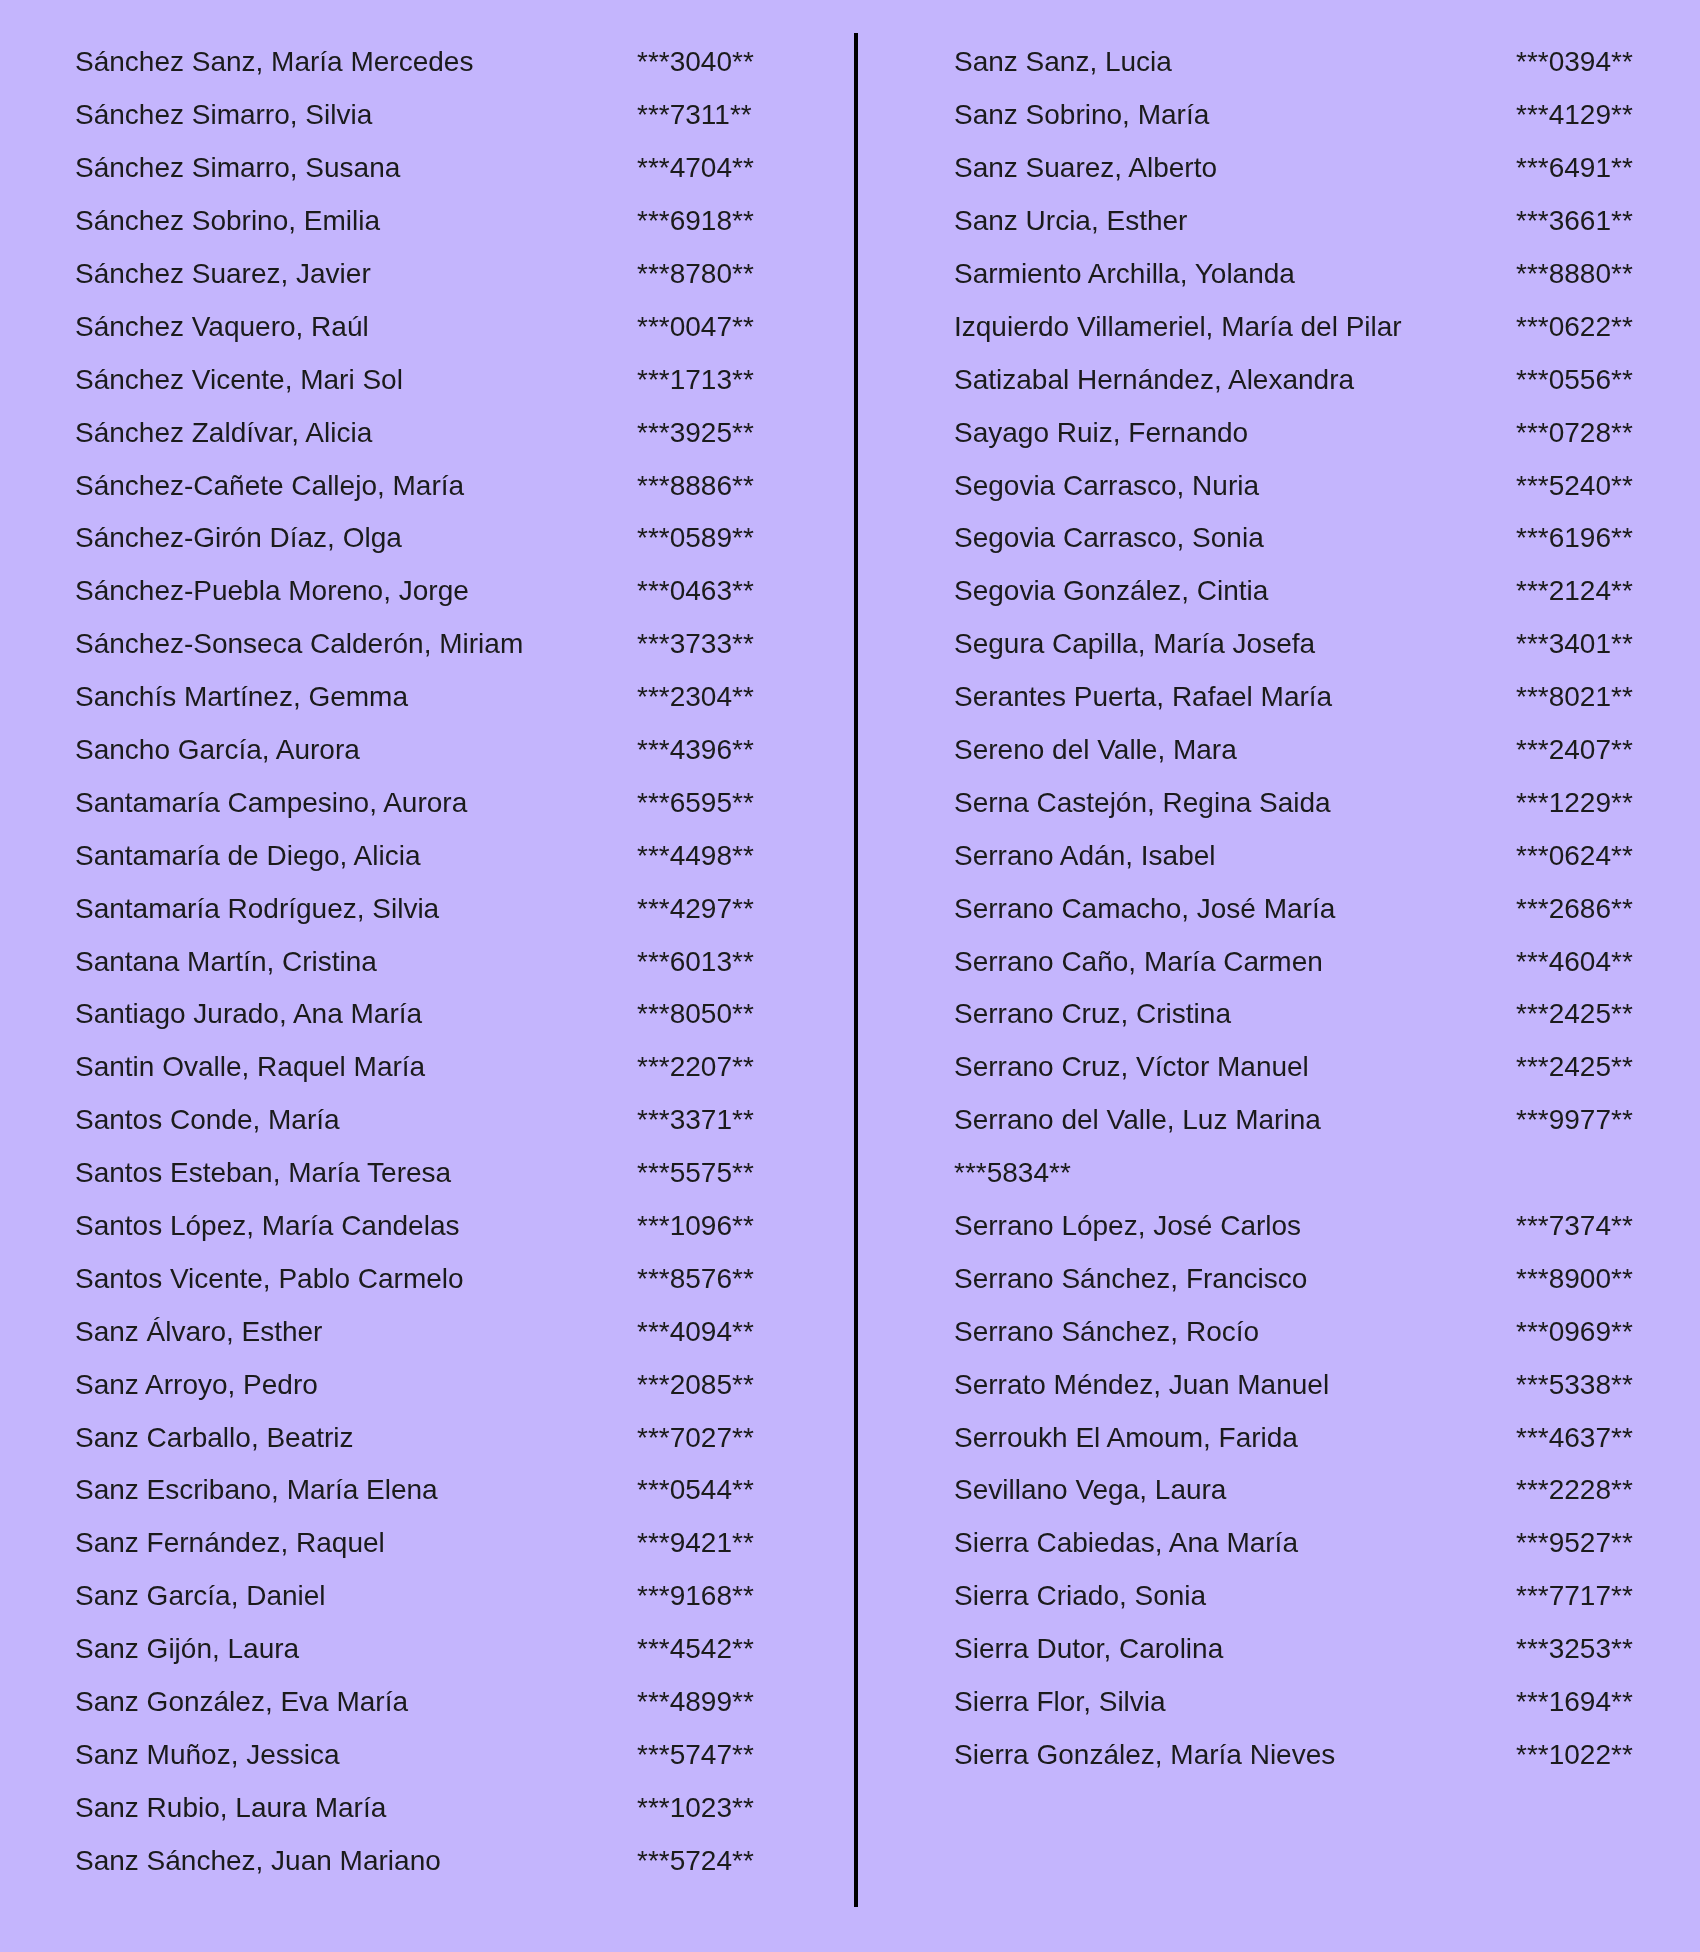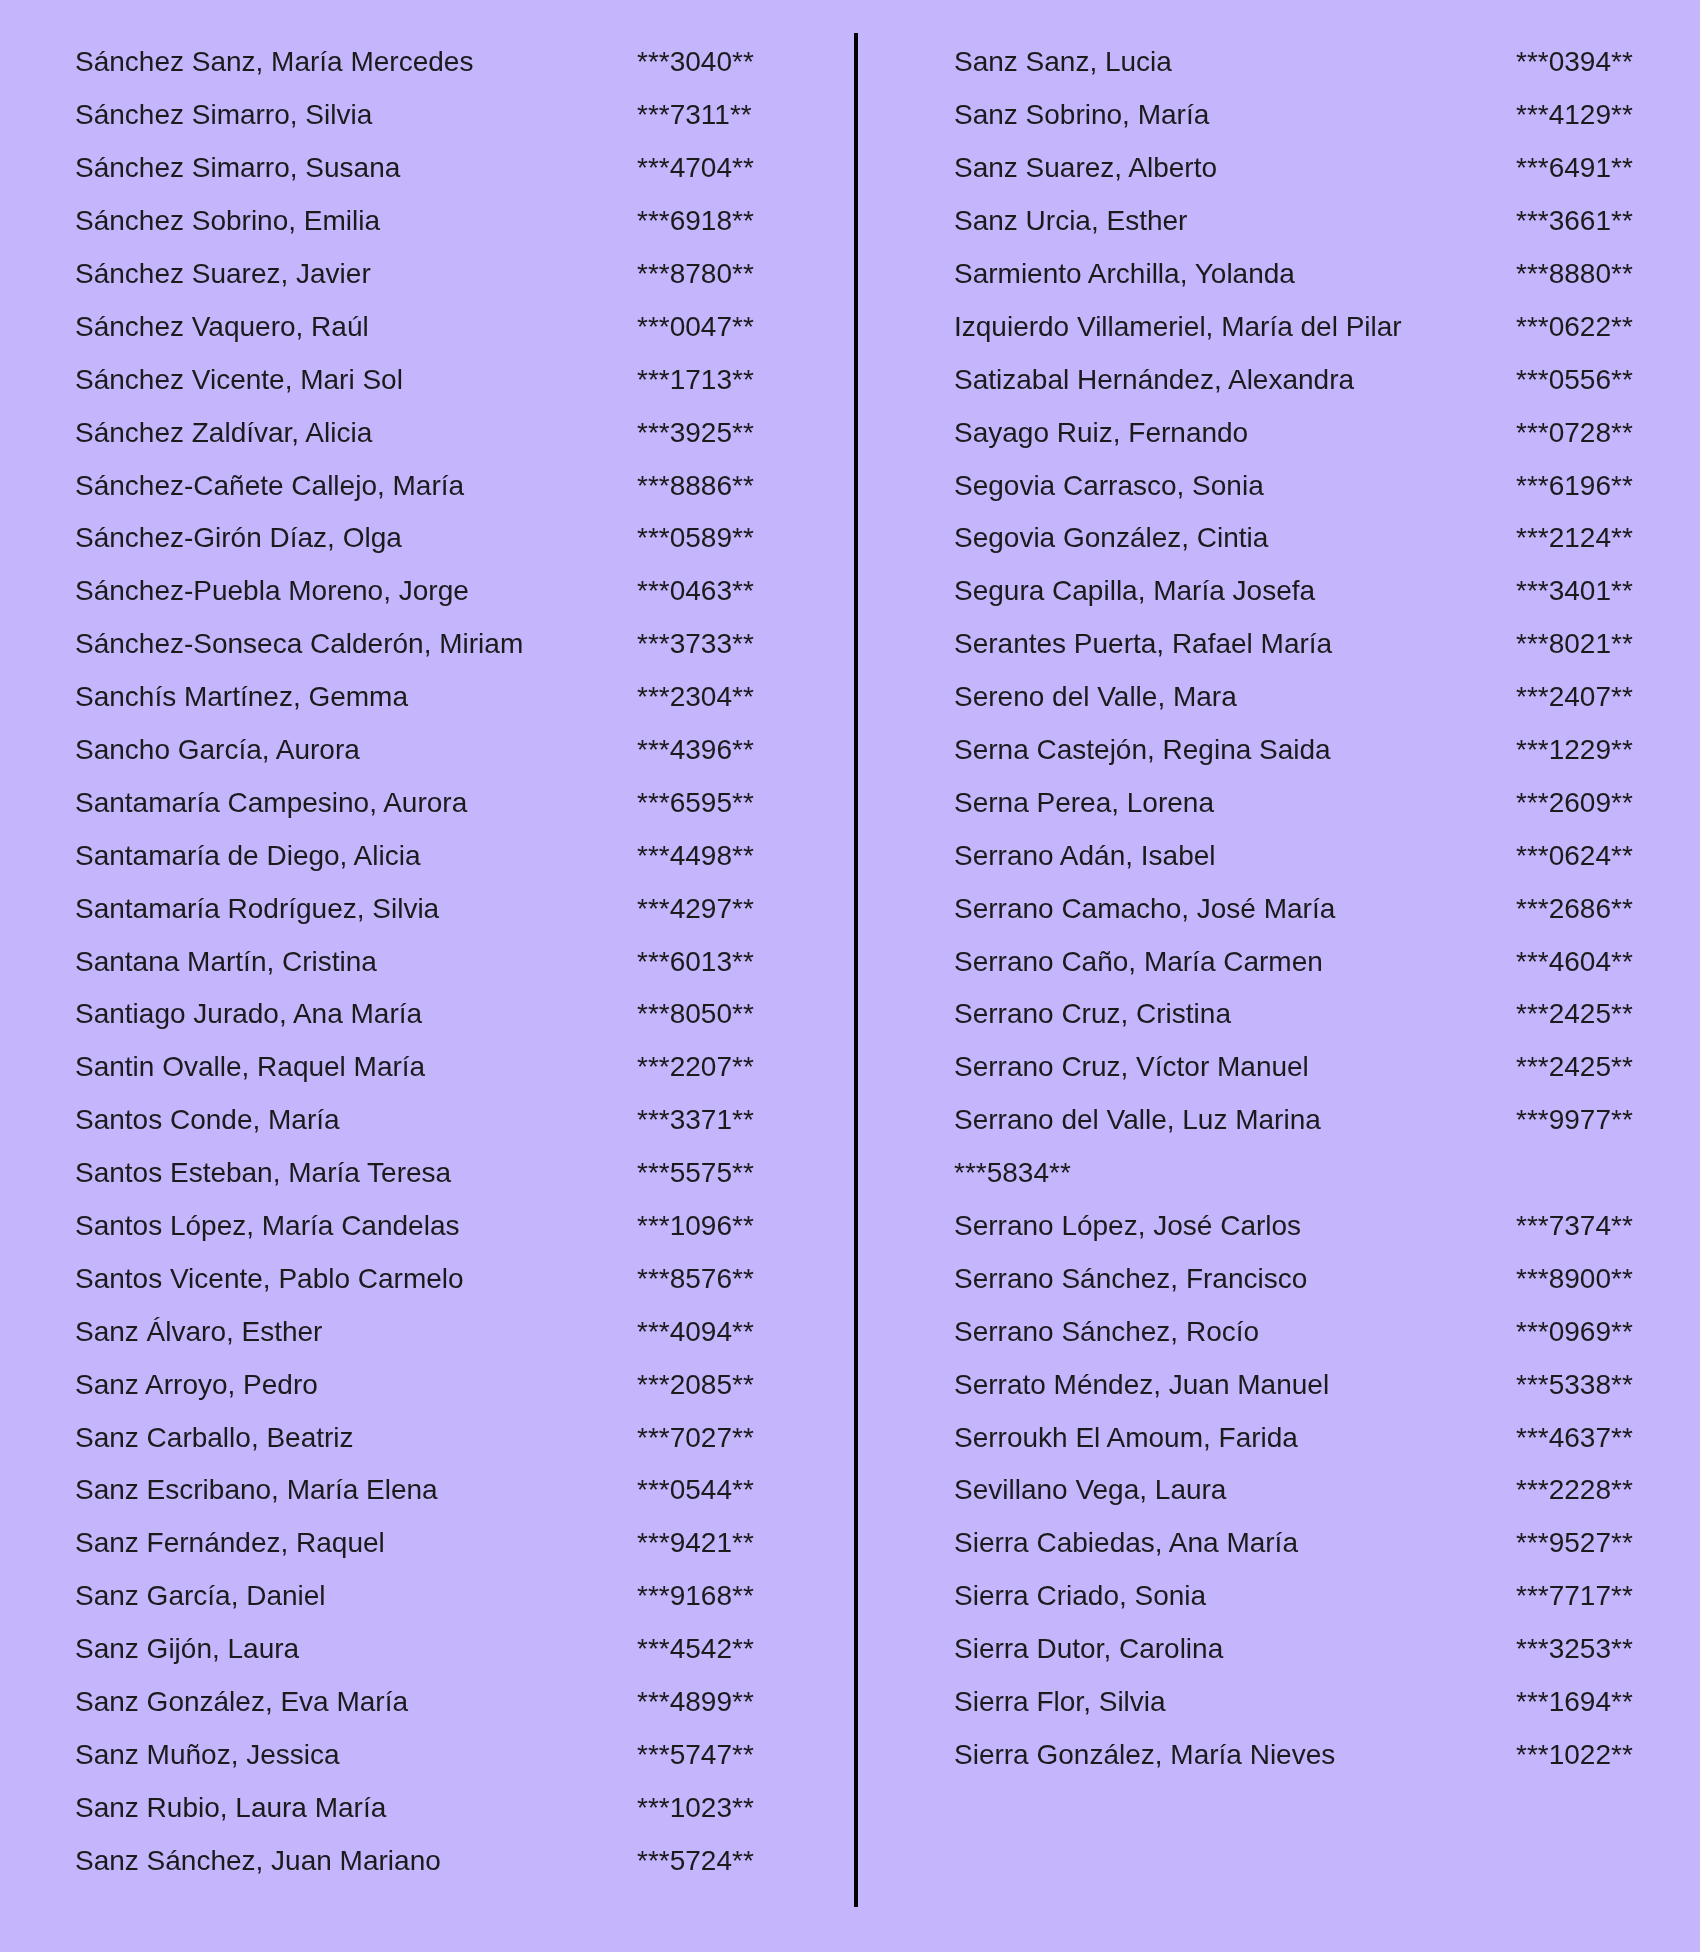--- a/index.html
+++ b/index.html
@@ -210,20 +210,24 @@
       </div>
       <div class="row">
         <span class="name">Satizabal Hernández, Alexandra</span>
         <span class="masked-id">***0556**</span>
       </div>
       <div class="row">
         <span class="name">Sayago Ruiz, Fernando</span>
         <span class="masked-id">***0728**</span>
       </div>
       <div class="row">
+        <span class="name">Segovia Carrasco, Nuria</span>
+        <span class="masked-id">***5240**</span>
+      </div>
+      <div class="row">
         <span class="name">Segovia Carrasco, Sonia</span>
         <span class="masked-id">***6196**</span>
       </div>
       <div class="row">
         <span class="name">Segovia González, Cintia</span>
         <span class="masked-id">***2124**</span>
       </div>
       <div class="row">
         <span class="name">Segura Capilla, María Josefa</span>
         <span class="masked-id">***3401**</span>
@@ -232,24 +236,20 @@
         <span class="name">Serantes Puerta, Rafael María</span>
         <span class="masked-id">***8021**</span>
       </div>
       <div class="row">
         <span class="name">Sereno del Valle, Mara</span>
         <span class="masked-id">***2407**</span>
       </div>
       <div class="row">
         <span class="name">Serna Castejón, Regina Saida</span>
         <span class="masked-id">***1229**</span>
-      </div>
-      <div class="row">
-        <span class="name">Serna Perea, Lorena</span>
-        <span class="masked-id">***2609**</span>
       </div>
       <div class="row">
         <span class="name">Serrano Adán, Isabel</span>
         <span class="masked-id">***0624**</span>
       </div>
       <div class="row">
         <span class="name">Serrano Camacho, José María</span>
         <span class="masked-id">***2686**</span>
       </div>
       <div class="row">

